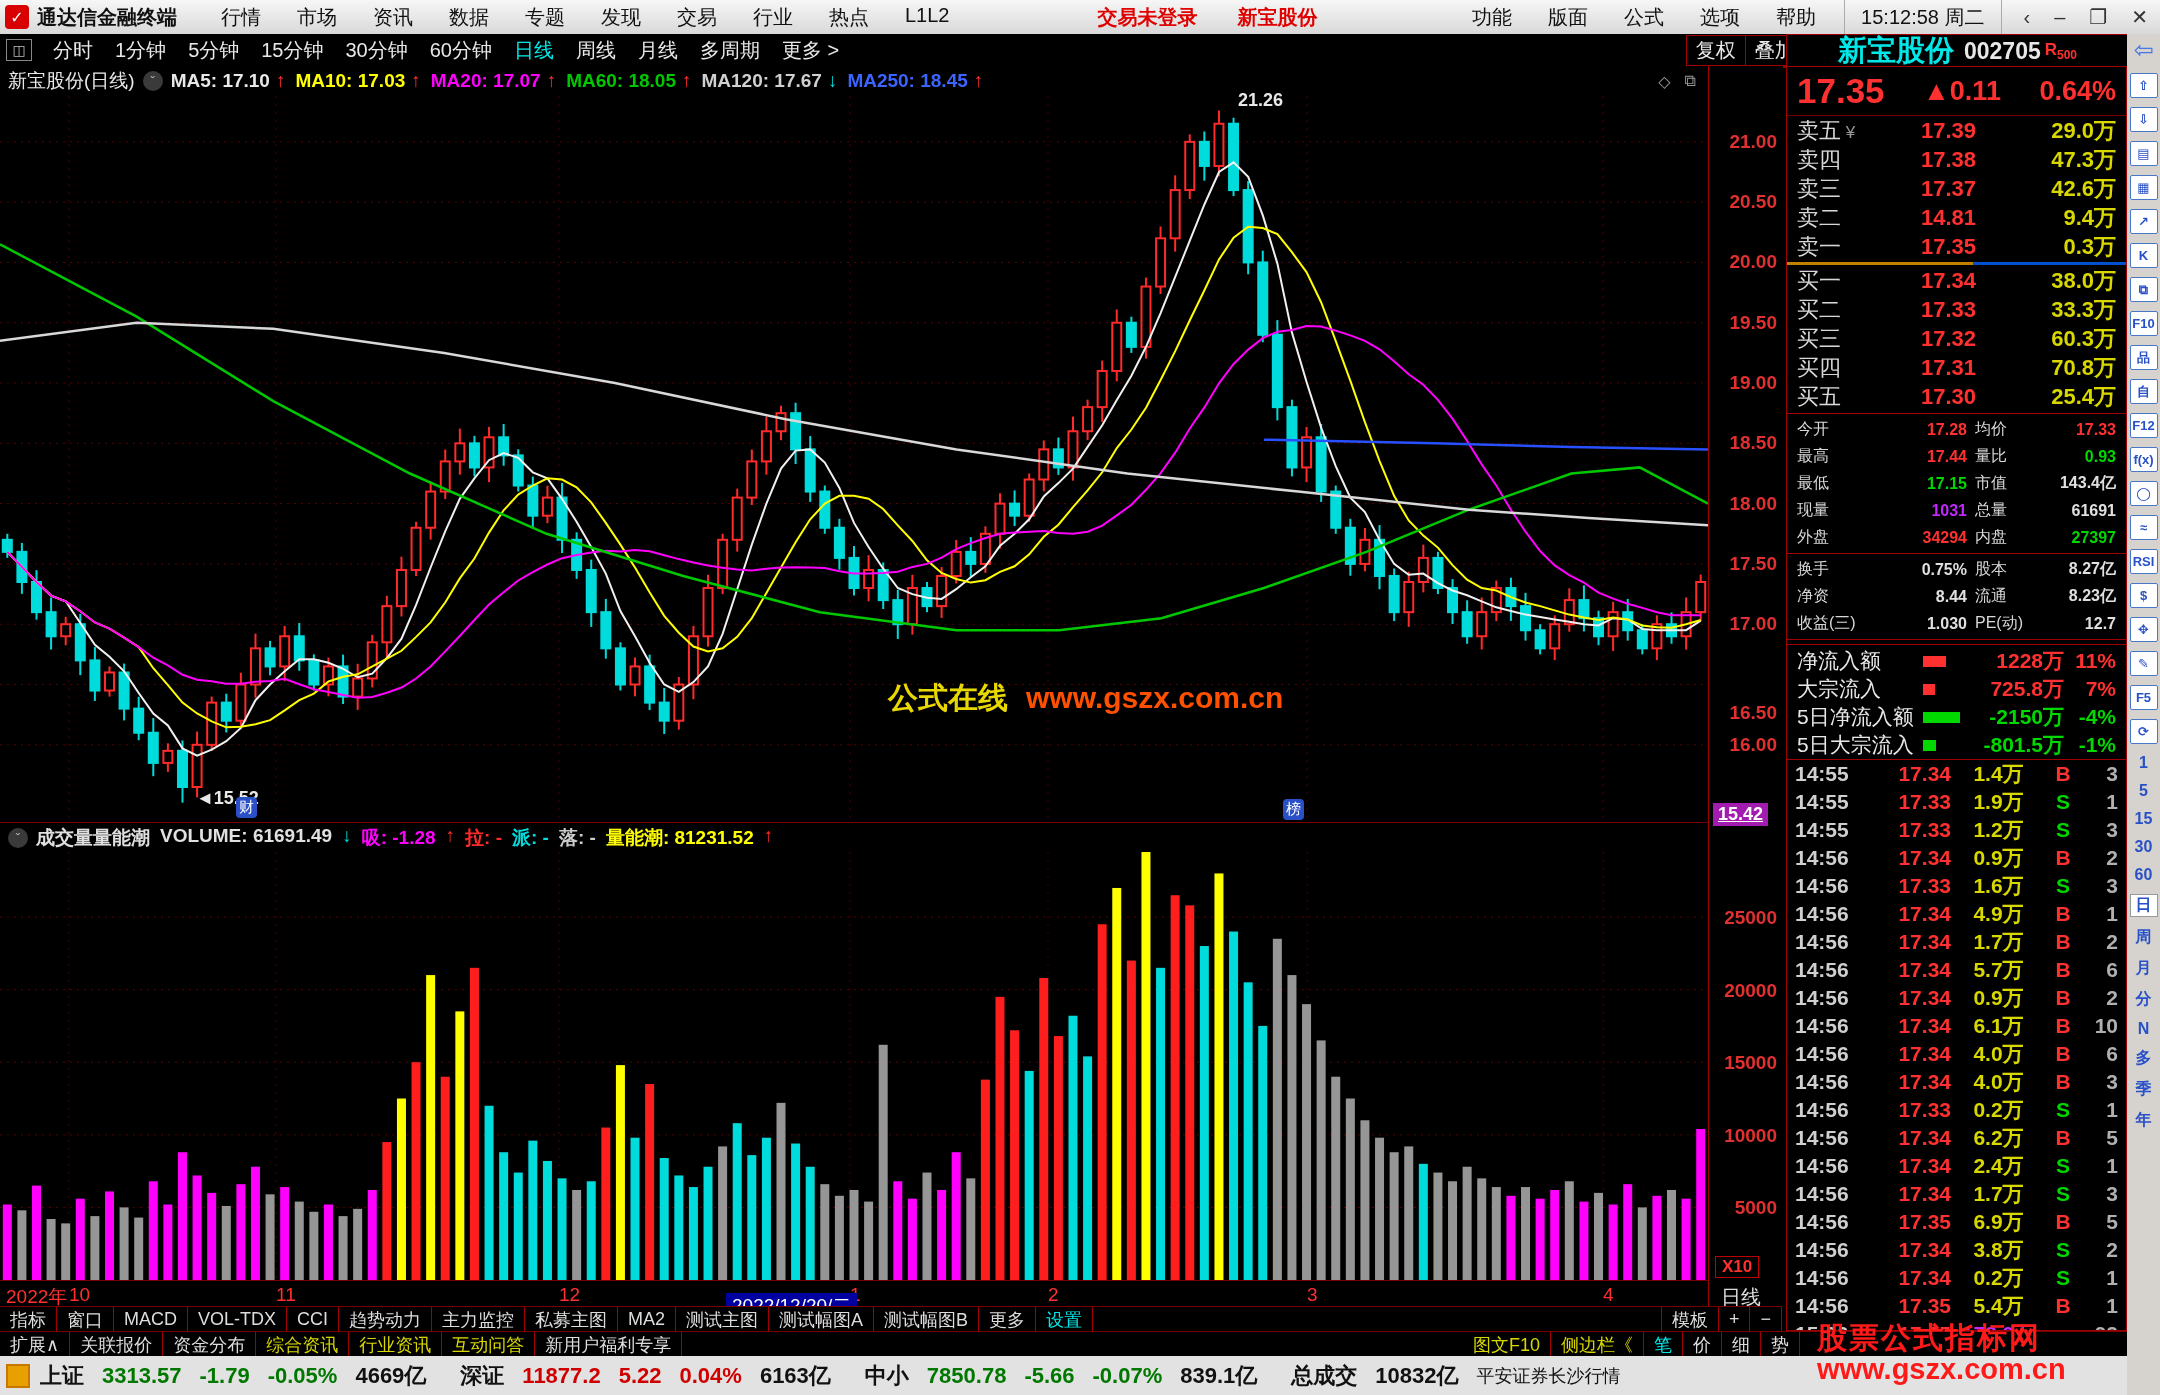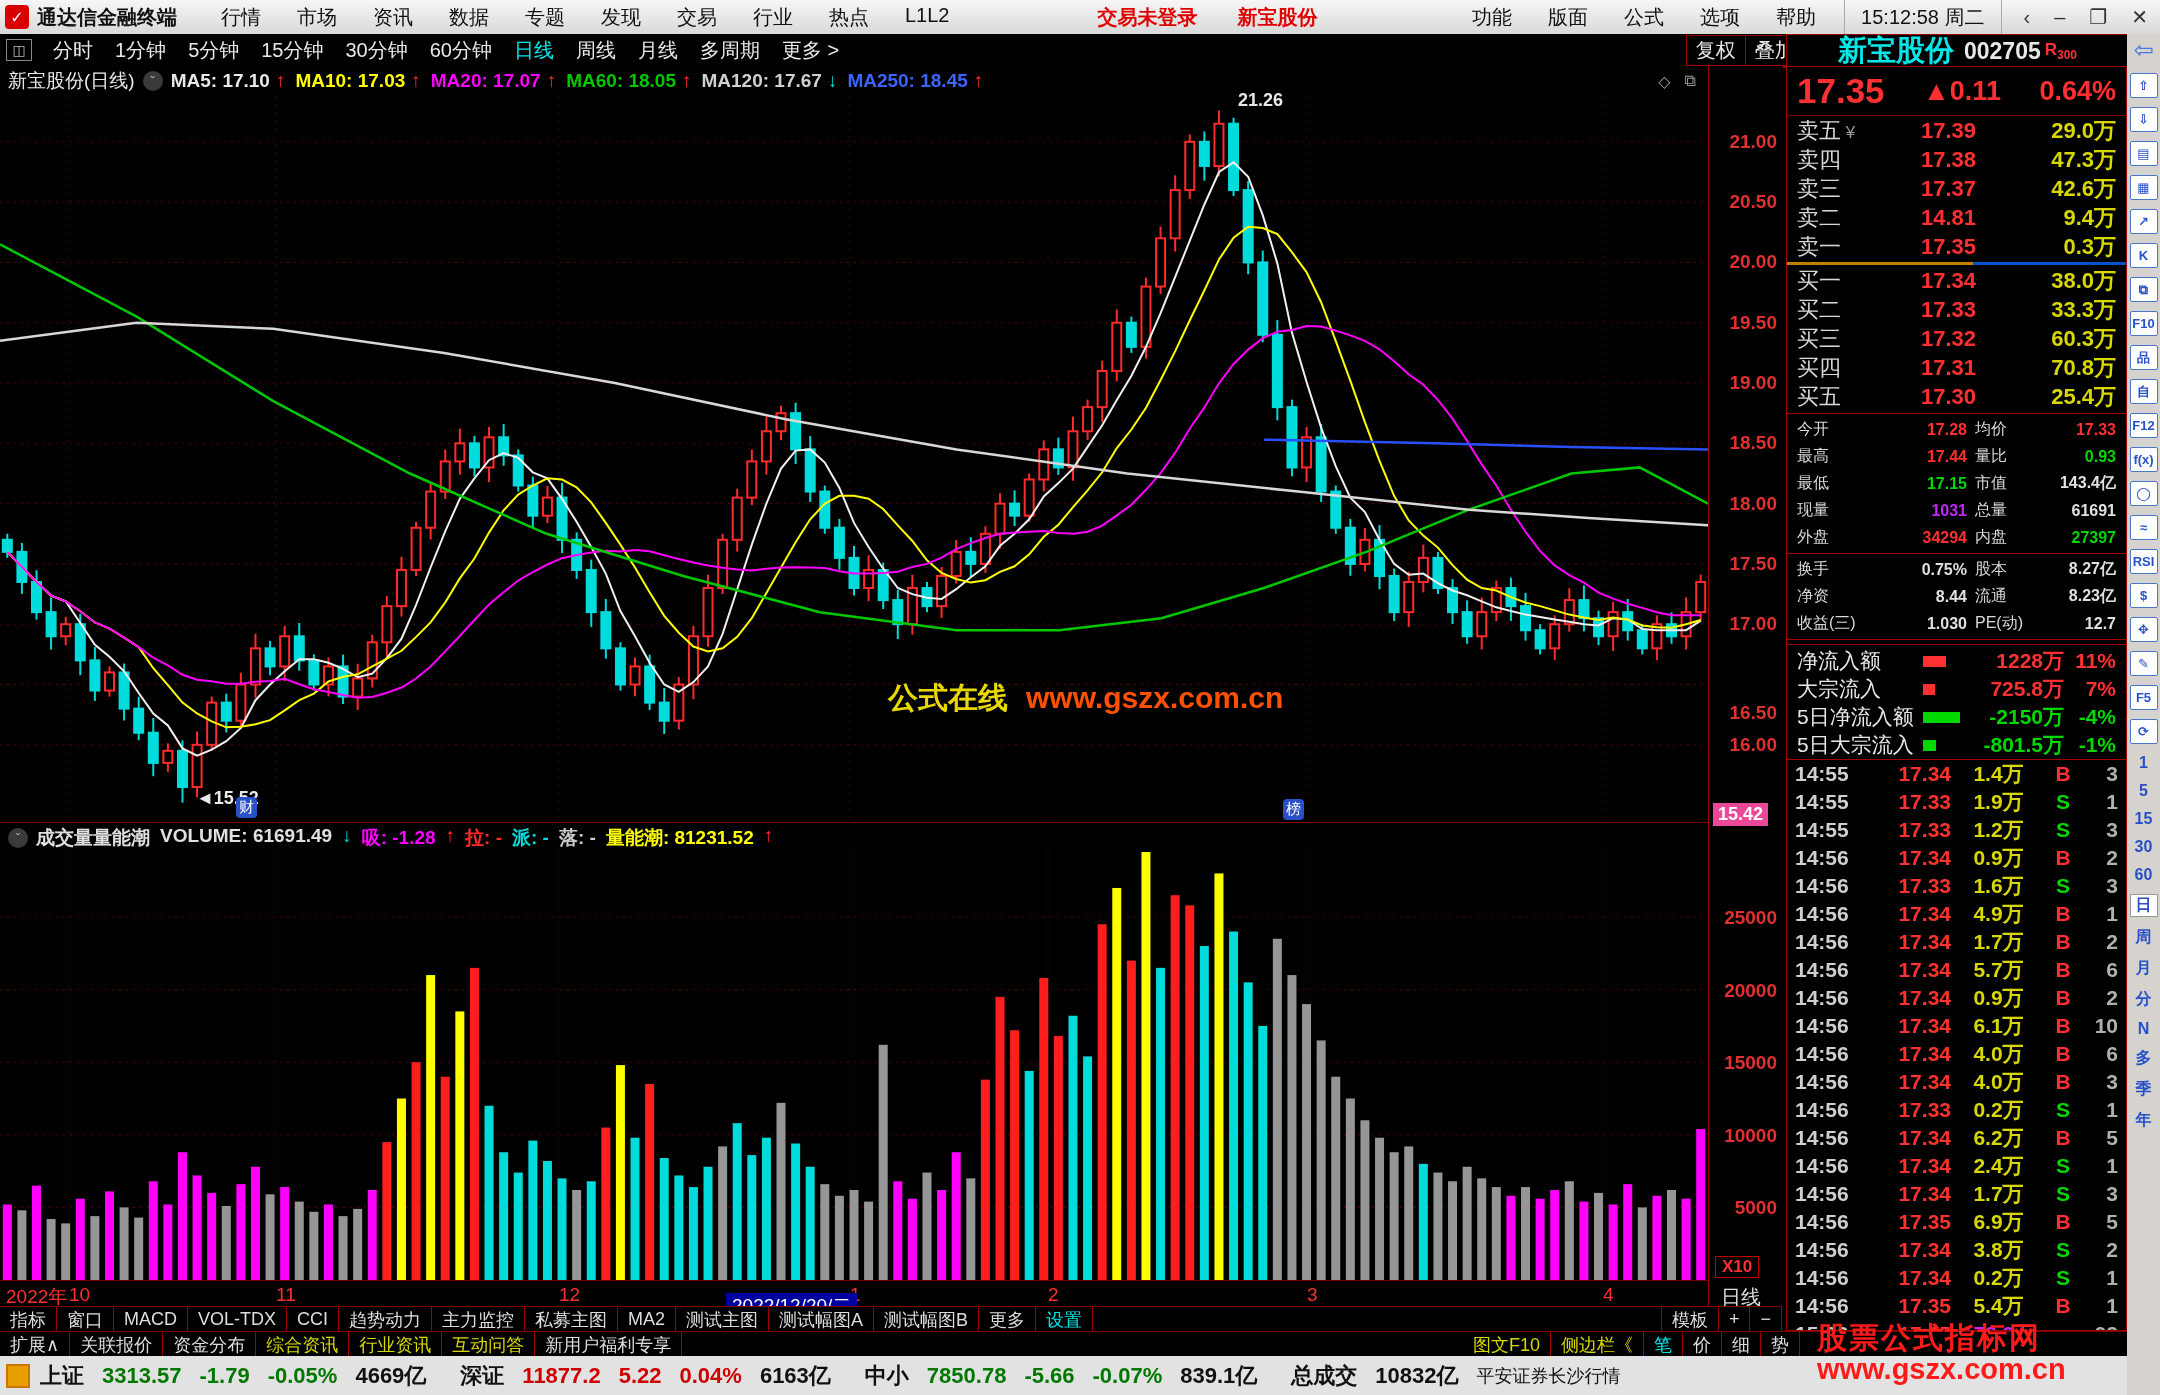--- a/index.html
+++ b/index.html
@@ -32,21 +32,21 @@
   
   #kwrap{left:0;top:96px;width:1708px;height:726px;background:#000;}
   #volhead{left:0;top:822px;width:1708px;height:30px;background:#000;border-top:1px solid #7a0000;display:flex;align-items:center;font-size:19px;}
   #vwrap{left:0;top:852px;width:1708px;height:428px;background:#000;}
   #timeline{left:0;top:1280px;width:1782px;height:26px;background:#000;border-top:1px solid #7a0000;font-size:19px;color:#ff3030;}
   .tmon{position:absolute;top:3px;}
   .thl{position:absolute;top:12px;background:#0000a0;color:#fff;padding:0 6px;font-size:19px;}
   
   #axiscol{left:1708px;top:66px;width:74px;height:1240px;background:#000;border-left:1px solid #a00000;}
   .ptick{position:absolute;right:6px;color:#e03030;font-weight:bold;font-size:19px;}
-  .lastp{position:absolute;left:4px;background:#ec4899;color:#fff;font-size:18px;padding:1px 5px;font-weight:bold;}
+  .lastp{position:absolute;left:4px;background:#a21caf;color:#fff;font-size:18px;padding:1px 5px;font-weight:bold;text-decoration:underline;}
   .x10{position:absolute;left:6px;border:1px solid #c00000;color:#ff3030;font-size:17px;padding:0 6px;font-weight:bold;}
   .dayl{position:absolute;left:12px;color:#ddd;font-size:20px;}
   
   #tabs1{left:0;top:1306px;width:1782px;height:25px;background:#000;display:flex;align-items:stretch;font-size:18px;color:#ddd;border-top:1px solid #7a0000;}
   .tab1{border-right:1px solid #a00000;padding:1px 10px;display:flex;align-items:center;}
   .tab1.cy{color:#00e8e8;}
   #tabs1 .sp{flex:1;}
   #row2{left:0;top:1331px;width:2160px;height:25px;background:#000;display:flex;align-items:stretch;font-size:18px;color:#ddd;border-top:1px solid #7a0000;}
   .tab2{border-right:1px solid #a00000;padding:1px 10px;display:flex;align-items:center;}
   .ylw{color:#d8d800;}
@@ -162,21 +162,21 @@
         <span class="tbbtn">标记</span>
         <span class="tbbtn">-自选</span>
         <span class="tbbtn">返回</span>
       </span>
   </div>
 
   <div class="abs" id="qp-top">
     <span style="color:#00e8e8;font-size:29px;font-weight:bold;">新宝股份</span>
     <span style="color:#e8e8e8;font-size:23px;font-weight:bold;margin-left:10px;">002705</span>
     <span style="color:#ff3030;font-size:17px;font-weight:bold;margin-left:4px;">
-      <span>R</span><sub style="font-size:12px;">300</sub>
+      <span>R</span><sub style="font-size:12px;">500</sub>
     </span>
   </div>
 
   <div class="abs" id="chead">
     <span style="margin-left:8px;">新宝股份(日线)</span>
     <span class="chev">ˇ</span>
     <span id="ma-list" style="display:flex;">
         <span class="mav" style="color: rgb(232, 232, 232);">MA5: 17.10</span>
         <span class="arr" style="color: rgb(255, 42, 42);">↑</span>
         <span class="mav" style="color: rgb(255, 255, 0);">MA10: 17.03</span>

